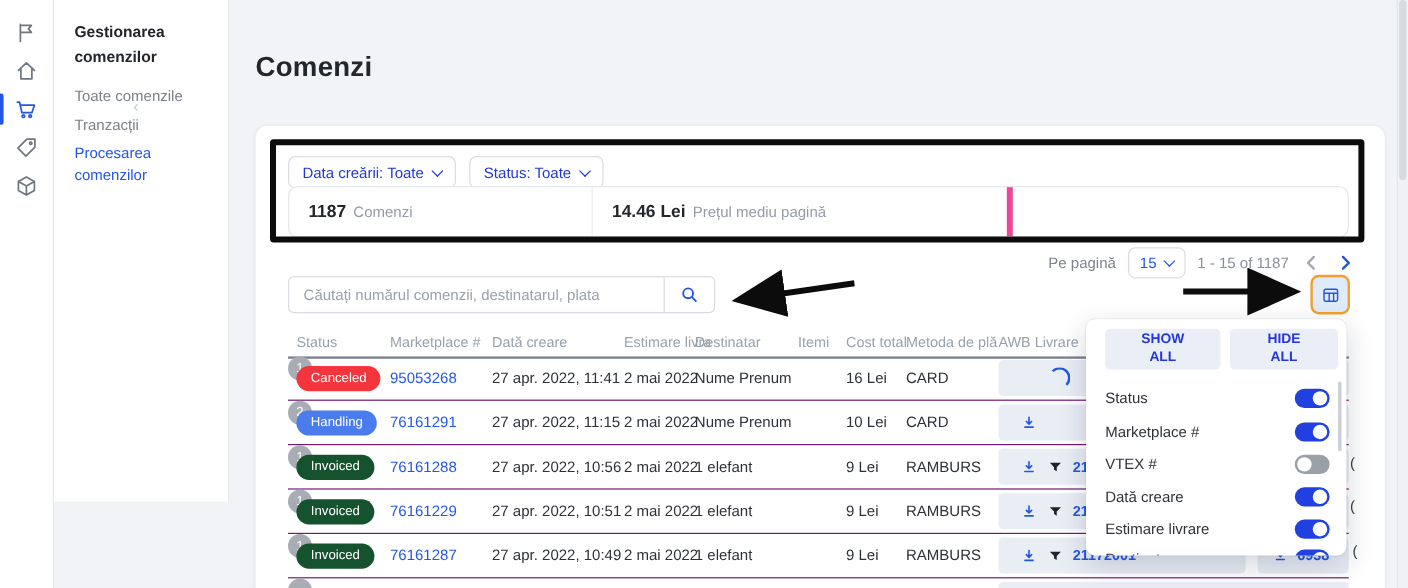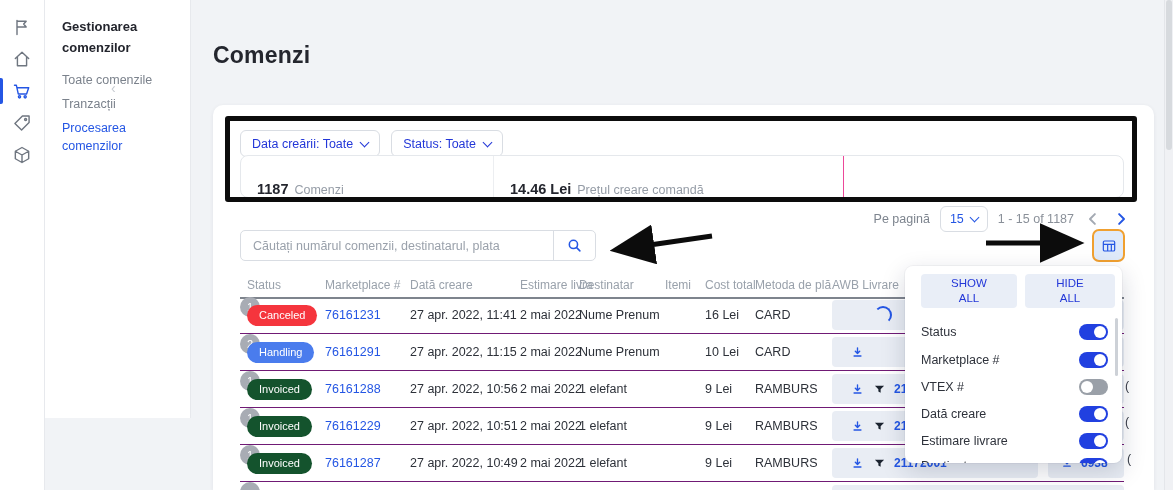--- a/index.html
+++ b/index.html
@@ -27,23 +27,23 @@
   .black-rect{position:absolute;left:225px;top:116px;width:912px;height:86px;border:5px solid #0c0c0c;border-radius:3px;box-sizing:border-box;z-index:50;pointer-events:none}
   .overlay{position:absolute;left:0;top:0;z-index:60;pointer-events:none}
 
   
   .chips{position:absolute;left:240px;top:130px;display:flex;gap:11px;z-index:10}
   .chip{display:flex;align-items:center;gap:8px;height:25px;padding:0 11px;background:#fff;border:1px solid #d9dde3;border-radius:6px;font-size:12.5px;color:#2337d8;cursor:pointer}
   .chev{width:6px;height:6px;border-right:1.6px solid currentColor;border-bottom:1.6px solid currentColor;transform:rotate(45deg);margin-top:-3px}
 
   
   .statsbar{position:absolute;left:240px;top:155px;width:884px;height:43px;border:1px solid #e5e8ec;border-radius:8px;background:#fff;display:flex;box-sizing:border-box;z-index:10}
-  .stat{display:flex;align-items:flex-end;gap:6px;padding-left:16px;box-sizing:border-box}
+  .stat{display:flex;align-items:center;gap:6px;padding-left:16px;box-sizing:border-box}
   .stat.s1{width:253px;border-right:1px solid #eceef1}
-  .stat.s2{width:350px;border-right:1px solid #ec4899}
+  .stat.s2{width:350px;border-right:5px solid #ec4899}
   .stat.s3{flex:1}
   .stat-value{font-size:14.5px;font-weight:700;color:#24262e;white-space:nowrap}
   .stat-label{font-size:12.5px;color:#959ca6;white-space:nowrap}
 
   
   .pagerow{position:absolute;left:840px;top:206px;width:290px;height:26px;display:flex;align-items:center;justify-content:flex-end;gap:10px;z-index:10}
   .pp-label{font-size:12.5px;color:#7d848e}
   .pp-select{display:flex;align-items:center;gap:7px;height:24px;padding:0 9px;border:1px solid #d9dde3;border-radius:6px;background:#fff;color:#2456e4;font-size:12.5px;cursor:pointer}
   .pp-range{font-size:12.5px;color:#8a9099}
   .pg-btn{width:18px;height:18px;cursor:pointer}
@@ -77,21 +77,21 @@
   .c-pay{left:515px}
   .awbcell{position:absolute;left:592px;top:3px;width:292px;height:30px;background:#e9edf4;border-radius:4px;display:flex;align-items:center;gap:8px;padding-left:18px;box-sizing:border-box;color:#2456e4;font-size:12px;font-weight:700;cursor:pointer;overflow:hidden}
   .awbcell.short{width:206px}
   .awbcell2{position:absolute;left:808px;top:3px;width:76px;height:30px;background:#e9edf4;border-radius:4px;display:flex;align-items:center;gap:7px;padding-left:12px;box-sizing:border-box;color:#2456e4;font-size:12px;font-weight:700;cursor:pointer}
   .spinner{width:14px;height:14px;border:2.5px solid transparent;border-top-color:#2456e4;border-right-color:#2456e4;border-radius:50%;margin-left:24px}
   .paren-frag{position:absolute;font-size:12.5px;color:#3a3f49;z-index:6}
 
   
   .panel{position:absolute;left:905px;top:266px;width:217px;height:197px;background:#fff;border-radius:8px;box-shadow:0 8px 24px rgba(15,25,60,.18),0 0 0 1px rgba(15,25,60,.04);z-index:40;overflow:hidden}
   .panel-btns{position:absolute;left:16px;top:8px;display:flex;gap:8px}
-  .pbtn{height:34px;background:#e9eef7;border:none;border-radius:4px;color:#2337d8;font-weight:400;font-size:11.5px;display:flex;align-items:center;justify-content:center;font-family:inherit;cursor:pointer}
+  .pbtn{height:34px;background:#e9eef7;border:none;border-radius:4px;color:#2337d8;font-weight:700;font-size:11.5px;display:flex;align-items:center;justify-content:center;font-family:inherit;cursor:pointer}
   .pbtn.show{width:96px}.pbtn.hide{width:90px}
   .pbtn span{display:block;width:48px;text-align:center;line-height:1.3}
   .trow{position:absolute;left:0;width:217px;height:27px}
   .tlabel{position:absolute;left:16px;top:5px;font-size:12.5px;color:#2e323b;white-space:nowrap}
   .toggle{position:absolute;left:174px;top:4px;width:29px;height:16px;border-radius:9px;cursor:pointer}
   .toggle.on{background:#2140e0}
   .toggle.off{background:#9aa0a8}
   .knob{position:absolute;top:2px;width:12px;height:12px;background:#fff;border-radius:50%}
   .toggle.on .knob{right:2px}
   .toggle.off .knob{left:2px}
@@ -161,21 +161,21 @@
     </div>
   </div>
 
   <div class="statsbar">
     <div class="stat s1">
       <span class="stat-value">1187</span>
       <span class="stat-label">Comenzi</span>
     </div>
     <div class="stat s2">
       <span class="stat-value">14.46 Lei</span>
-      <span class="stat-label">Prețul creare comandă</span>
+      <span class="stat-label">Prețul mediu pagină</span>
     </div>
   </div>
 
   <div class="pagerow">
     <span class="pp-label">Pe pagină</span>
     <div class="pp-select">
       <span>15</span>
       <span class="chev"></span>
     </div>
     <span class="pp-range">1 - 15 of 1187</span>
@@ -219,21 +219,21 @@
     <span class="th" style="left:515px">Metoda de plă</span>
     <span class="th" style="left:592px">AWB Livrare</span>
   </div>
 
   <div class="rows">
 
     <div class="row">
       <div class="cell c-status">
           <span class="badge red">Canceled</span>
         </div>
-      <div class="cell c-mp">76161231</div>
+      <div class="cell c-mp">95053268</div>
       <div class="cell c-date">27 apr. 2022, 11:41</div>
       <div class="cell c-est">2 mai 2022</div>
       <div class="cell c-dest">Nume Prenum</div>
       <div class="c-items">1</div>
       <div class="cell c-cost">16 Lei</div>
       <div class="cell c-pay">CARD</div>
       <div class="awbcell">
           <span class="spinner"></span>
         </div>
     </div>

